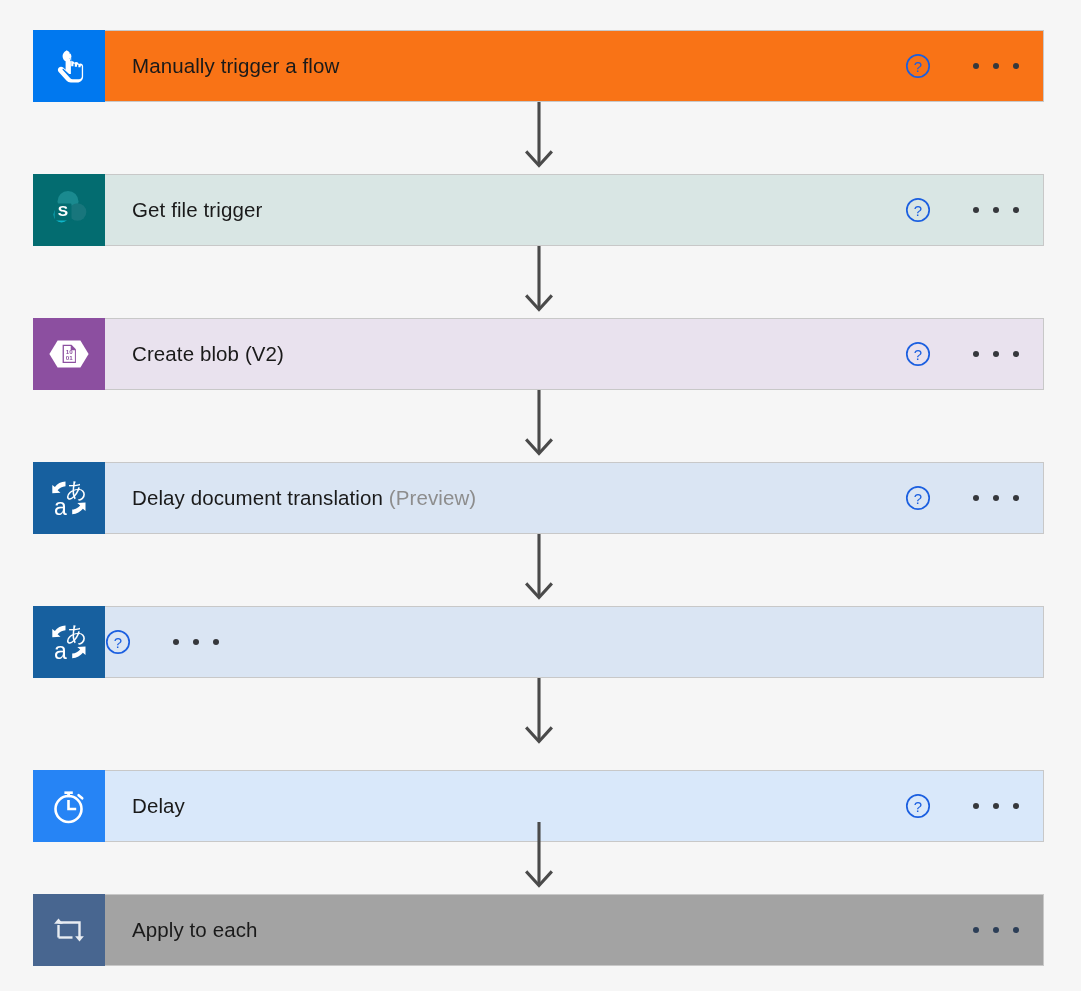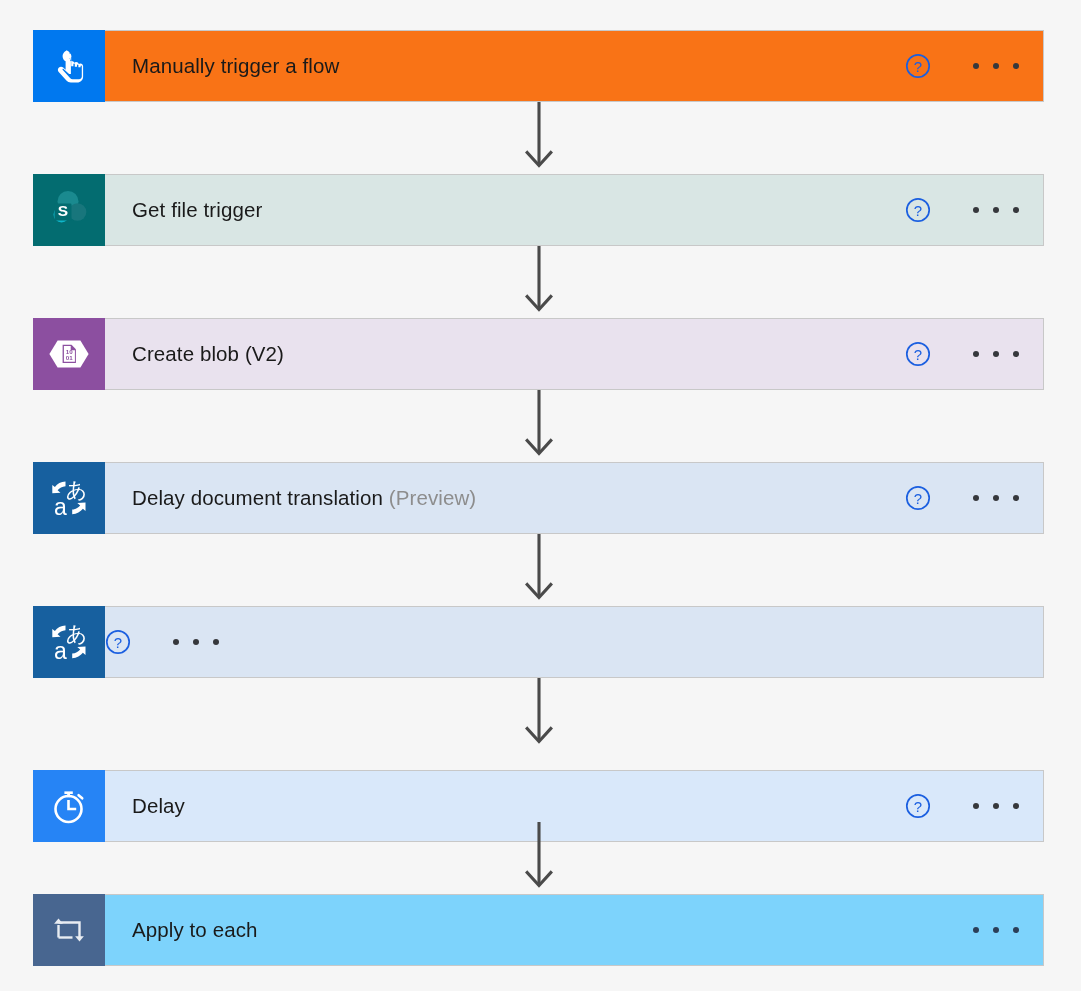--- a/index.html
+++ b/index.html
@@ -254,21 +254,21 @@
         <i></i>
         <i></i>
       </div>
     </div>
     <div class="connector" style="top: 822px;">
       <svg width="36" height="72" viewBox="0 0 36 72">
         <path d="M18 0v62" stroke="#4a4a4a" stroke-width="3.1" fill="none"></path>
         <path d="M6.2 50.5L18 63.5l11.8-13" stroke="#4a4a4a" stroke-width="3.1" fill="none" stroke-linecap="square"></path>
       </svg>
     </div>
-    <div class="card" style="top: 894px; background: #7dd3fc; border-color: rgb(200, 200, 200);">
+    <div class="card" style="top: 894px; background: #a3a3a3; border-color: rgb(200, 200, 200);">
       <div class="icon-tile" style="background: rgb(72, 102, 144);">
         <svg width="42" height="42" viewBox="0 0 42 42">
           <path d="M10.5 13.5h21v15" stroke="#e8ecf2" stroke-width="2.4" fill="none"></path>
           <path d="M10.5 28.5h14" stroke="#e8ecf2" stroke-width="2.4" fill="none"></path>
           <path d="M10.5 28.5V16" stroke="#e8ecf2" stroke-width="2.4" fill="none"></path>
           <path fill="#e8ecf2" d="M10.5 9.6l4.4 5.2h-8.8z"></path>
           <path fill="#e8ecf2" d="M31.5 32.4l-4.4-5.2h8.8z"></path>
         </svg>
       </div>
       <div class="card-title"><span>Apply to each</span></div>

